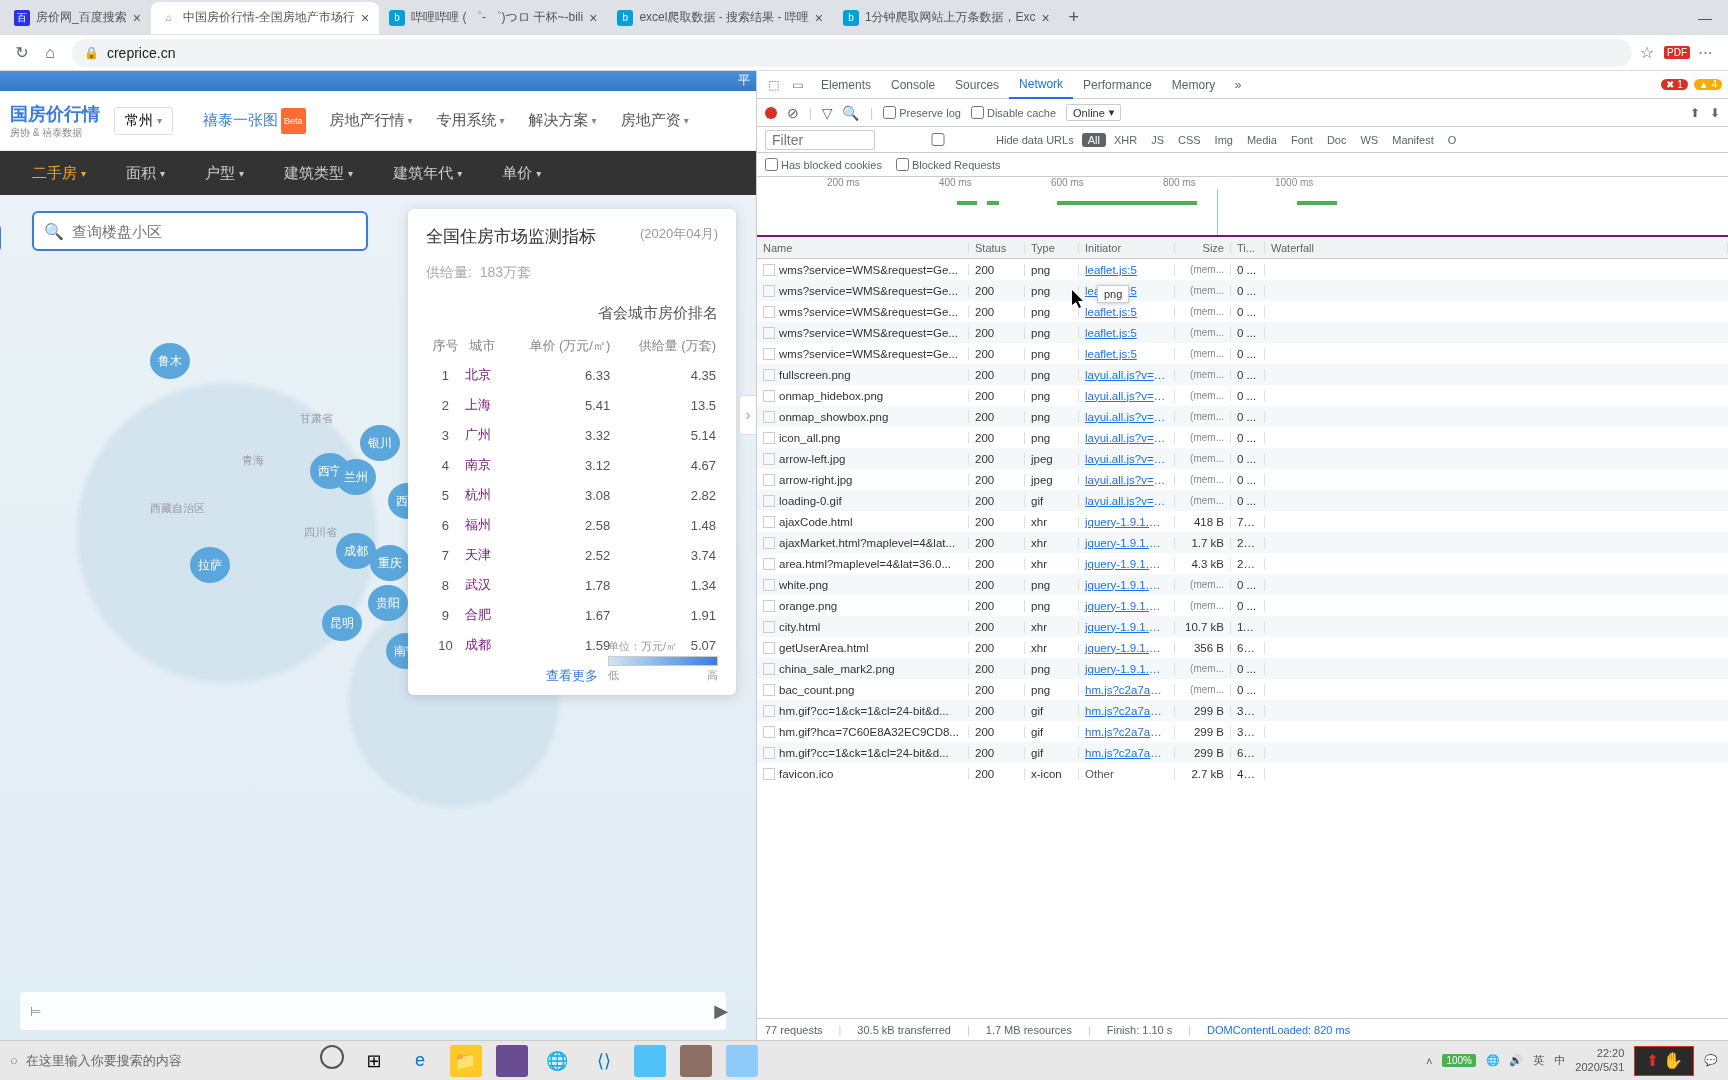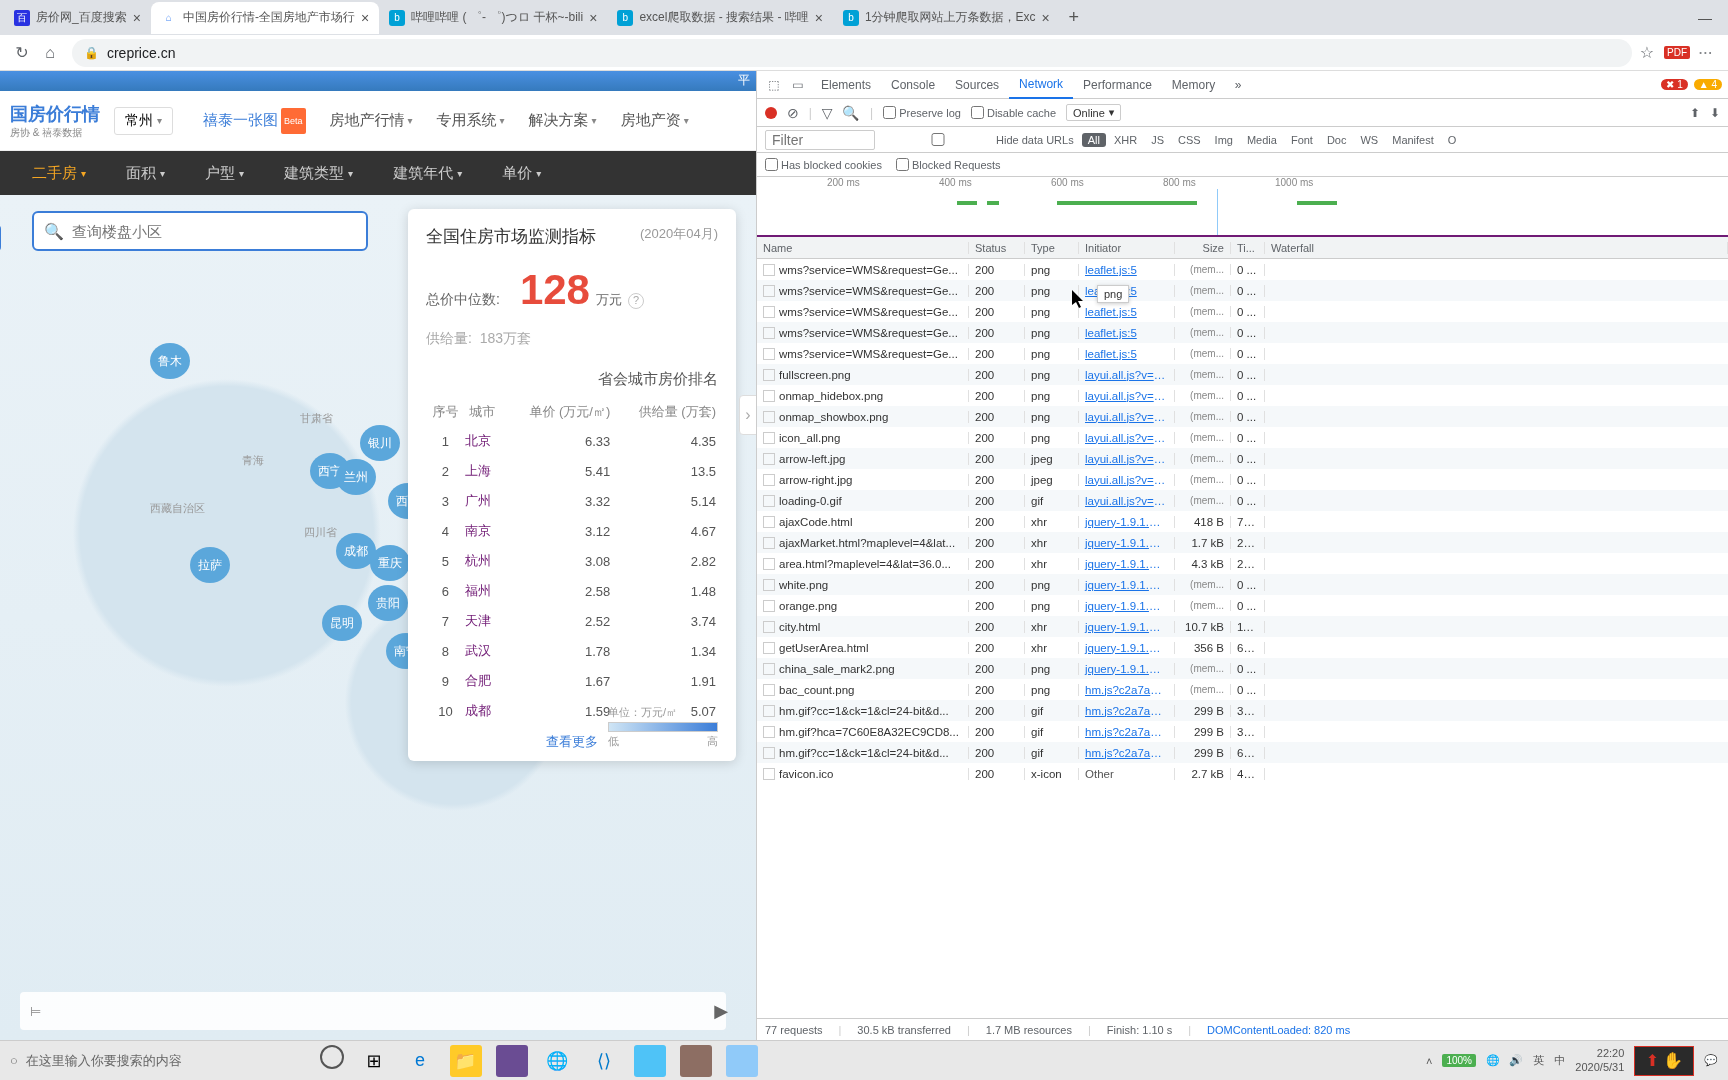--- a/index.html
+++ b/index.html
@@ -261,26 +261,20 @@
       <div class="search-box">
         <span class="mag">🔍</span>
         <input placeholder="查询楼盘小区" style="">
       </div>
 
       <div class="panel">
         <h3>
           <span>全国住房市场监测指标</span>
           <span class="date">(2020年04月)</span>
         </h3>
-        <div class="metric-row">
-          <span class="metric-label">总价中位数:</span>
-          <span class="metric-val">128</span>
-          <span class="metric-unit">万元</span>
-          <span class="help-circ">?</span>
-        </div>
         <div class="supply-row">
           <span>供给量:</span>&nbsp;
           <span>183万套</span>
         </div>
         <div class="rank-title">省会城市房价排名</div>
         <table class="rank-table">
           <thead>
               <tr id="rank-head">
                 <th class="c">序号</th>
                 <th class="">城市</th>

